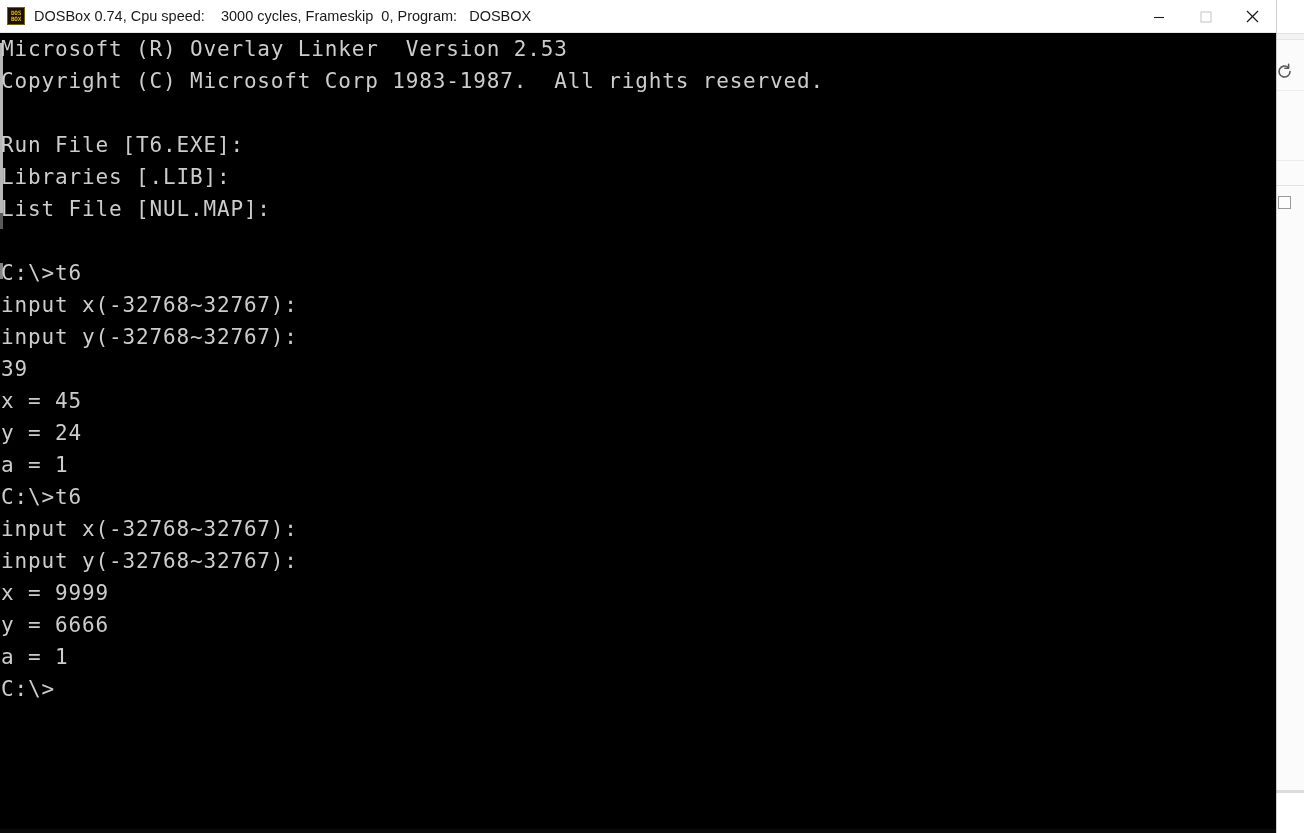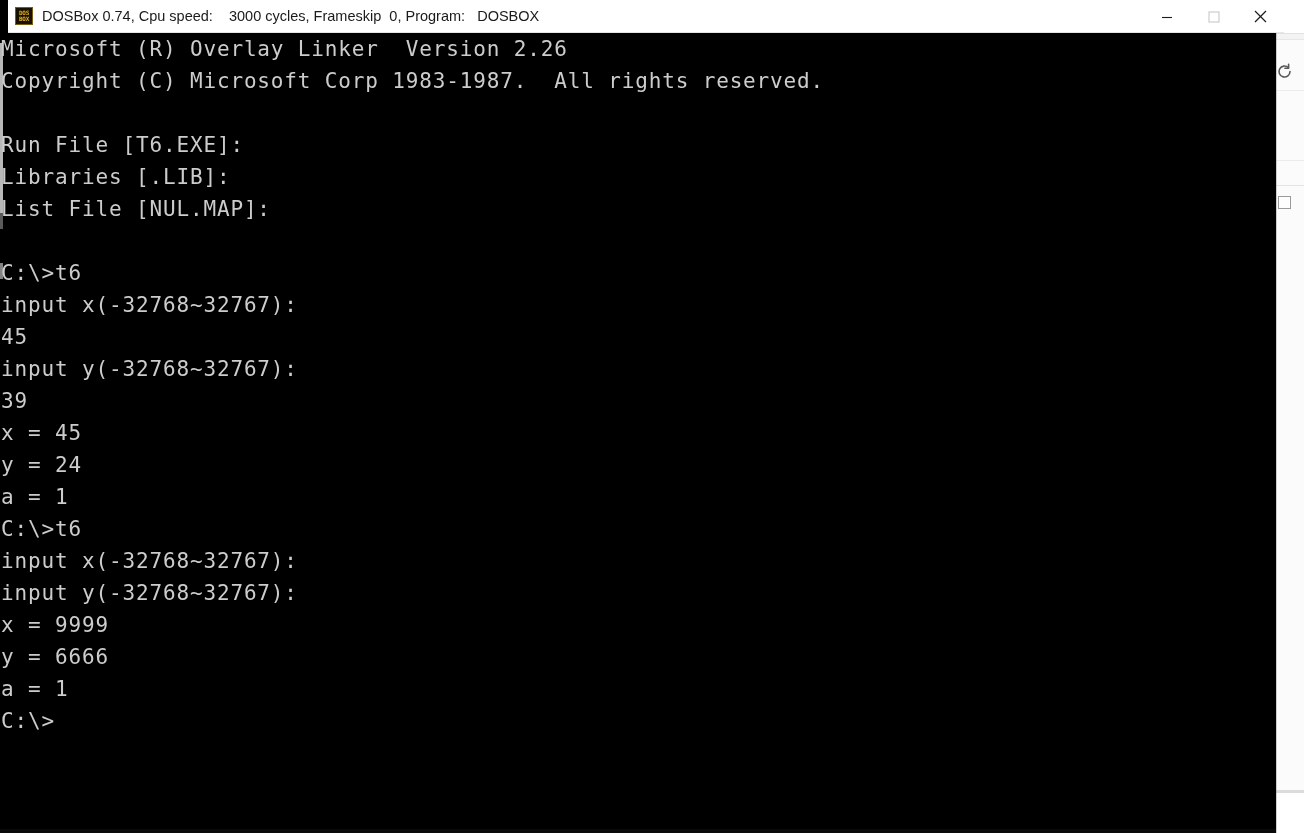--- a/index.html
+++ b/index.html
@@ -105,21 +105,20 @@
   #titlebar {
     position: absolute;
     left: 0; top: 0;
     width: 1276px;
     height: 33px;
     background: #ffffff;
     border-bottom: 1px solid #e6e6e6;
     box-sizing: border-box;
     display: flex;
     align-items: center;
-    margin-left: 8px;
   }
   #app-icon {
     width: 18px;
     height: 18px;
     margin-left: 7px;
     margin-right: 9px;
     flex: 0 0 auto;
     background: #1a1200;
     border: 1px solid #7a6010;
     box-sizing: border-box;
@@ -263,30 +262,29 @@
             <line class="stroke" x1="1" y1="1" x2="12" y2="12" stroke-width="1.15"></line>
             <line class="stroke" x1="12" y1="1" x2="1" y2="12" stroke-width="1.15"></line>
           </svg>
         </button>
       </div>
     </div>
 
     <div id="terminal">
       <div id="terminal-left-edge"></div>
       <div id="terminal-lines">
-          <div class="term-line">Microsoft (R) Overlay Linker  Version 2.26</div>
+          <div class="term-line">Microsoft (R) Overlay Linker  Version 2.53</div>
           <div class="term-line">Copyright (C) Microsoft Corp 1983-1987.  All rights reserved.</div>
           <div class="term-line"></div>
           <div class="term-line">Run File [T6.EXE]:</div>
           <div class="term-line">Libraries [.LIB]:</div>
           <div class="term-line">List File [NUL.MAP]:</div>
           <div class="term-line"></div>
           <div class="term-line">C:\&gt;t6</div>
           <div class="term-line">input x(-32768~32767):</div>
-          <div class="term-line">45</div>
           <div class="term-line">input y(-32768~32767):</div>
           <div class="term-line">39</div>
           <div class="term-line">x = 45</div>
           <div class="term-line">y = 24</div>
           <div class="term-line">a = 1</div>
           <div class="term-line">C:\&gt;t6</div>
           <div class="term-line">input x(-32768~32767):</div>
           <div class="term-line">input y(-32768~32767):</div>
           <div class="term-line">x = 9999</div>
           <div class="term-line">y = 6666</div>

